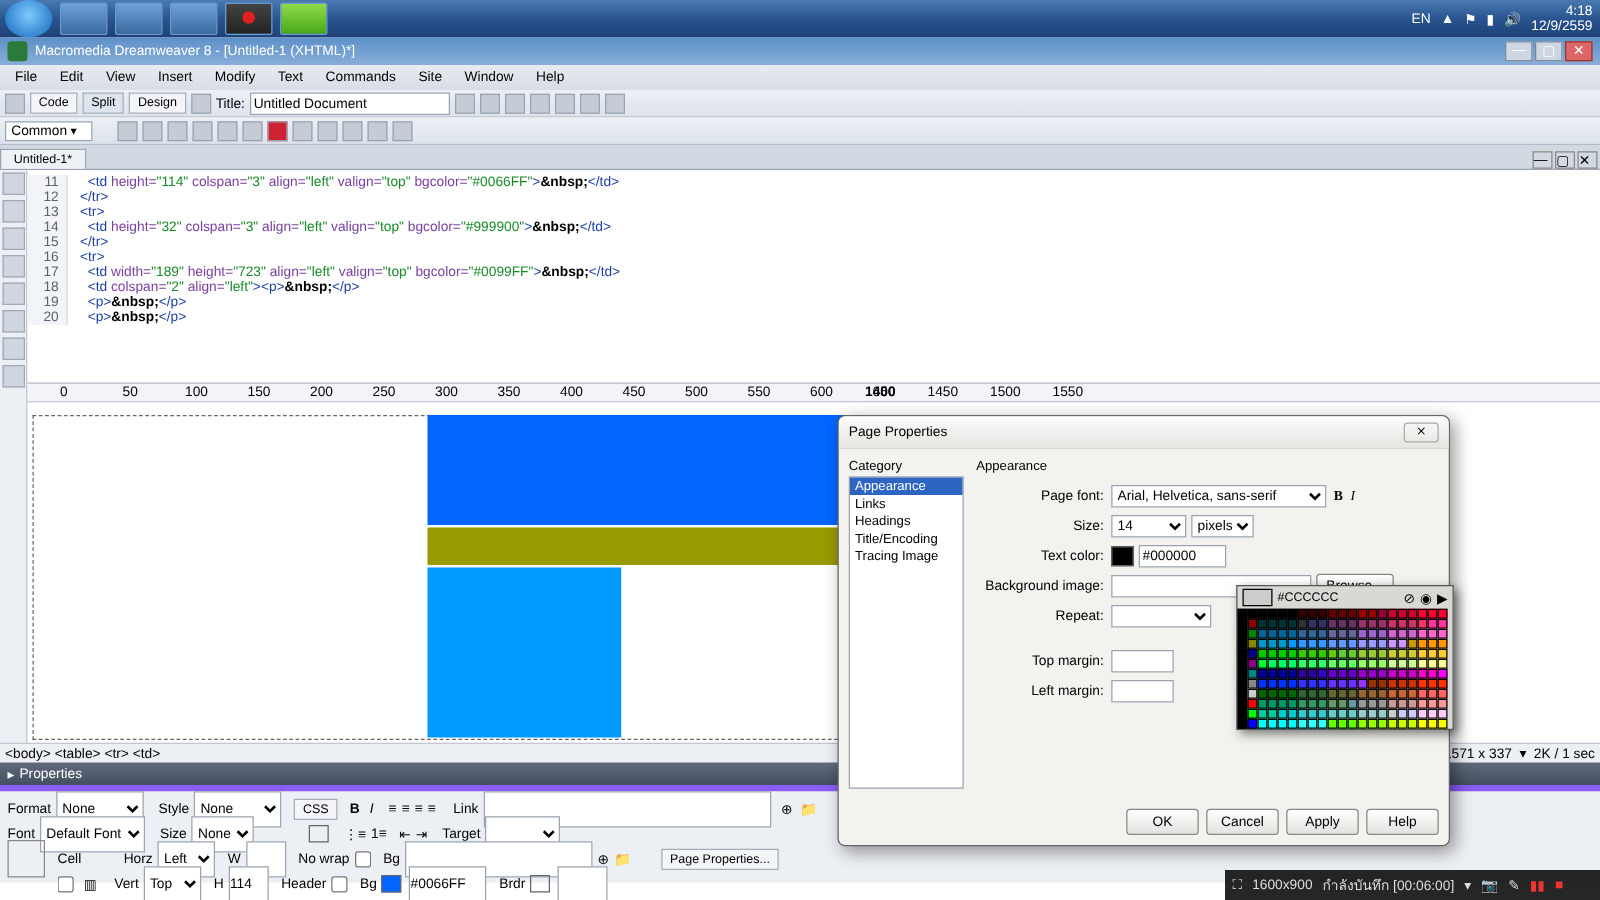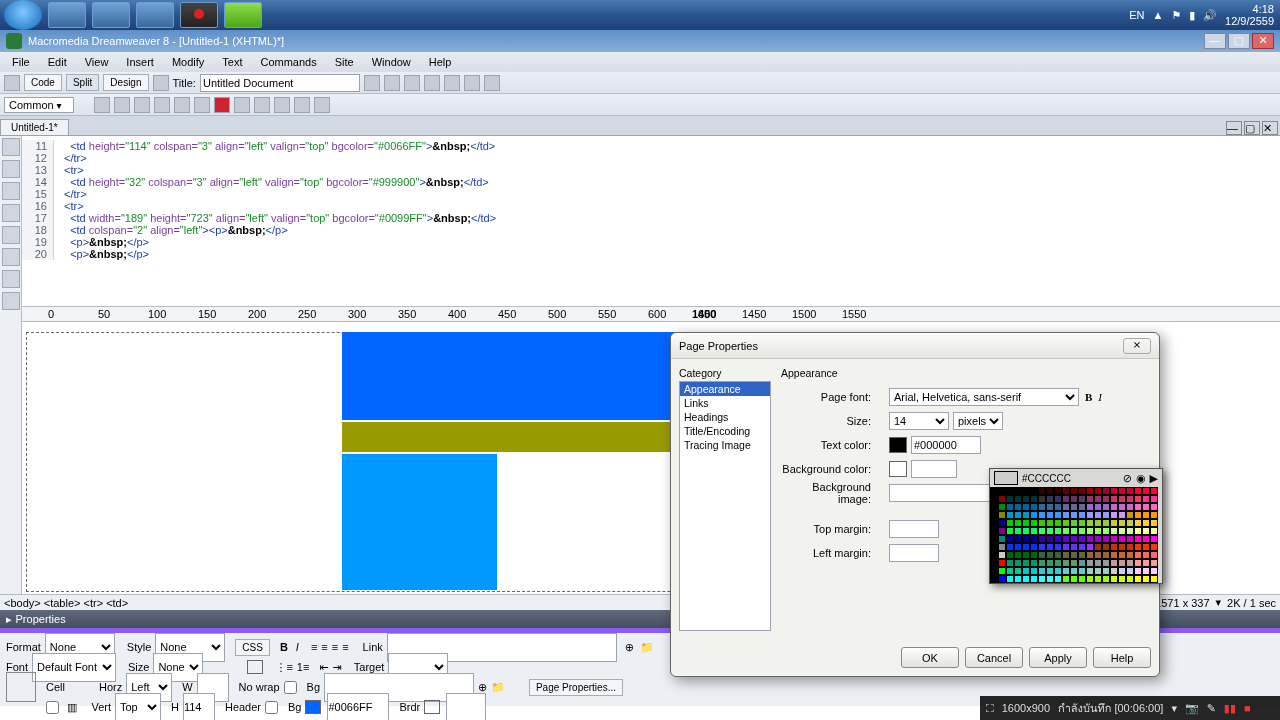--- a/index.html
+++ b/index.html
@@ -52,21 +52,21 @@
 
 .dialog { position: absolute; left: 670px; top: 196px; width: 490px; background: #f2f2ee; border: 1px solid #666; box-shadow: 4px 4px 14px rgba(0,0,0,0.4); border-radius: 6px; }
 .dialog-header { height: 26px; background: linear-gradient(#fcfcfa,#e5e6e2); border-bottom: 1px solid #c5c7c2; display: flex; align-items: center; padding: 0 8px; border-radius: 6px 6px 0 0; }
 .dialog-close { margin-left: auto; width: 28px; height: 16px; border: 1px solid #a8aaa5; border-radius: 3px; text-align: center; font-size: 10px; }
 .dialog-body { display: flex; padding: 8px; gap: 10px; justify-content: space-between; }
 .cat-box { width: 92px; border: 1px solid #9aa3af; background: #fff; height: 250px; }
 .cat-item { padding: 1px 4px; font-size: 10.5px; }
 .cat-item.sel { background: #2f65c2; color: #fff; }
 .form-area { flex: 1; position: relative; }
 .form-row { display: flex; align-items: center; height: 24px; margin-bottom: 0px; font-size: 11px; }
-.form-label { width: 108px; text-align: right; padding-right: 18px; }
+.form-label { width: 108px; text-align: right; padding-right: 6px; }
 .form-input { border: 1px solid #9aa3af; background: #fff; height: 18px; padding: 0 2px; }
 .form-select { border: 1px solid #9aa3af; background: #fff; height: 18px; }
 .btn-row { display: flex; gap: 6px; justify-content: flex-end; padding: 8px; }
 .dlg-btn { width: 58px; height: 21px; border: 1px solid #888; background: linear-gradient(#fefefe,#e2e3e0); border-radius: 3px; }
 
 
 .color-pop { position: absolute; left: 208px; top: 101px; width: 174px; background: #d8d8d4; border: 1px solid #555; box-shadow: 3px 3px 8px rgba(0,0,0,0.5); z-index: 20; }
 .cp-head { height: 18px; display: flex; align-items: center; padding: 2px 4px; gap: 4px; }
 .cp-swatch { width: 24px; height: 14px; border: 1px solid #000; }
 .cp-hex { font-size: 10px; }
@@ -274,43 +274,42 @@
           <div class="cat-item">Links</div>
           <div class="cat-item">Headings</div>
           <div class="cat-item">Title/Encoding</div>
           <div class="cat-item">Tracing Image</div>
         </div>
       </div>
       <div class="form-area">
         <div style="font-size:10.5px;margin-bottom:6px">Appearance</div>
         <div class="form-row">
           <div class="form-label">Page font:</div>
-          <select class="form-select" style="width:190px"><option>Arial, Helvetica, sans-serif</option></select>
+          <select class="form-select" style="width:172px"><option>Arial, Helvetica, sans-serif</option></select>
           <b style="margin-left:6px;font-family:serif">B</b>
           <i style="margin-left:6px;font-family:serif">I</i>
         </div>
         <div class="form-row">
           <div class="form-label">Size:</div>
           <select class="form-select" style="width:60px"><option>14</option></select>
           <select class="form-select" style="width:50px;margin-left:4px"><option>pixels</option></select>
         </div>
         <div class="form-row">
           <div class="form-label">Text color:</div>
           <div style="width:18px;height:16px;background:#000;border:1px solid #666"></div>
           <input class="form-input" style="width: 70px; margin-left: 4px;" value="#000000">
         </div>
         <div class="form-row">
-          <div class="form-label">Background color:</div>
-          <div style="width:18px;height:16px;background:#fff;border:1px solid #666"></div>
-          <input class="form-input" style="width: 46px; margin-left: 4px;">
-        </div>
-        <div class="form-row">
           <div class="form-label">Background image:</div>
           <input class="form-input" style="width: 160px;">
           <button class="dlg-btn" style="width:62px;margin-left:4px">Browse...</button>
+        </div>
+        <div class="form-row">
+          <div class="form-label">Repeat:</div>
+          <select class="form-select" style="width:80px"><option></option></select>
         </div>
         <div style="height:12px"></div>
         <div class="form-row">
           <div class="form-label">Top margin:</div>
           <input class="form-input" style="width: 50px;">
           <select class="form-select" style="width:48px;margin-left:110px"><option>pixels</option></select>
         </div>
         <div class="form-row">
           <div class="form-label">Left margin:</div>
           <input class="form-input" style="width: 50px;">

